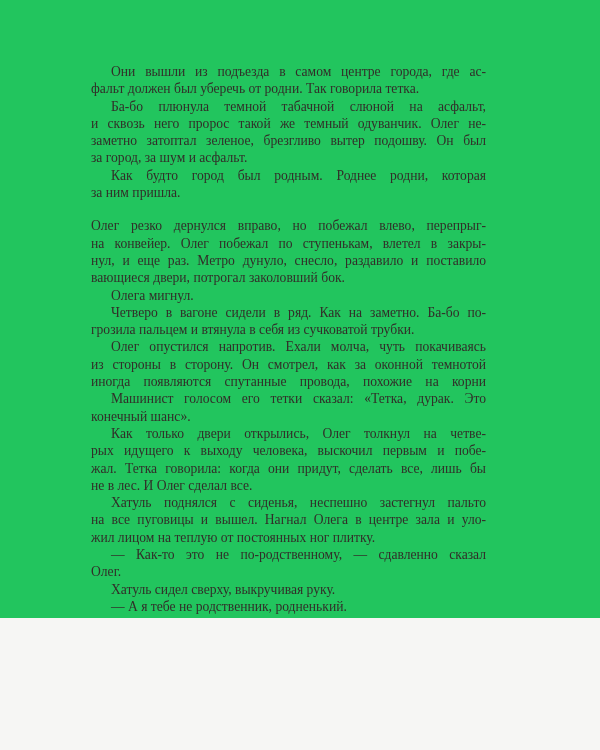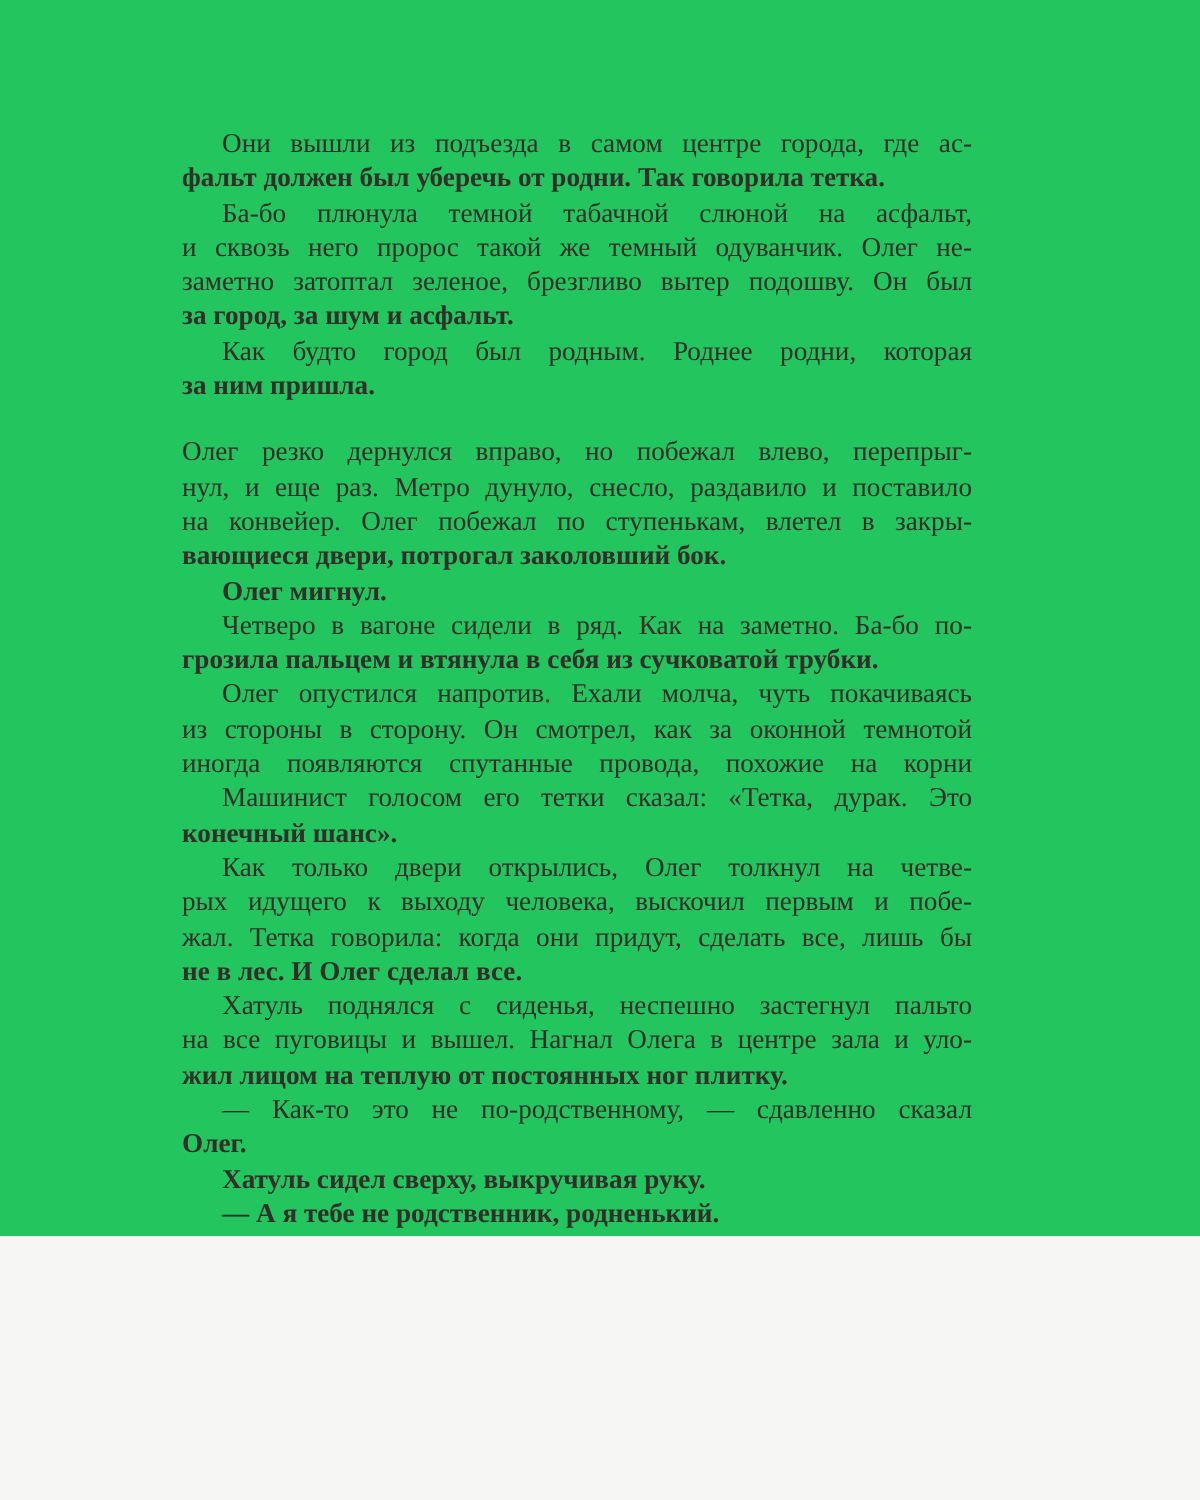--- a/index.html
+++ b/index.html
@@ -29,21 +29,20 @@
     line-height: 17.3px;
     font-size: 13.6px;
     text-align: justify;
     text-align-last: justify;
     overflow: hidden;
     white-space: nowrap;
   }
   .line.last {
     text-align: left;
     text-align-last: left;
-    font-weight: bold;
   }
   .para.indent .line:first-child { text-indent: 20px; }
   .footer-title {
     position: absolute;
     left: 117px;
     top: 668px;
     font-size: 11px;
     letter-spacing: 1.2px;
     font-variant: small-caps;
     color: #3a362f;
@@ -70,26 +69,26 @@
         <div class="line">и сквозь него пророс такой же темный одуванчик. Олег не-</div>
         <div class="line">заметно затоптал зеленое, брезгливо вытер подошву. Он был</div>
         <div class="line last">за город, за шум и асфальт.</div>
       </div>
       <div class="para indent">
         <div class="line">Как будто город был родным. Роднее родни, которая</div>
         <div class="line last">за ним пришла.</div>
       </div>
       <div class="para space-before">
         <div class="line">Олег резко дернулся вправо, но побежал влево, перепрыг-</div>
+        <div class="line">на конвейер. Олег побежал по ступенькам, влетел в закры-</div>
         <div class="line">нул, и еще раз. Метро дунуло, снесло, раздавило и поставило</div>
-        <div class="line">на конвейер. Олег побежал по ступенькам, влетел в закры-</div>
         <div class="line last">вающиеся двери, потрогал заколовший бок.</div>
       </div>
       <div class="para indent">
-        <div class="line last">Олег мигнул.</div>
+        <div class="line last">Олега мигнул.</div>
       </div>
       <div class="para indent">
         <div class="line">Четверо в вагоне сидели в ряд. Как на заметно. Ба-бо по-</div>
         <div class="line last">грозила пальцем и втянула в себя из сучковатой трубки.</div>
       </div>
       <div class="para indent">
         <div class="line">Олег опустился напротив. Ехали молча, чуть покачиваясь</div>
         <div class="line">из стороны в сторону. Он смотрел, как за оконной темнотой</div>
         <div class="line">иногда появляются спутанные провода, похожие на корни</div>
       </div>

